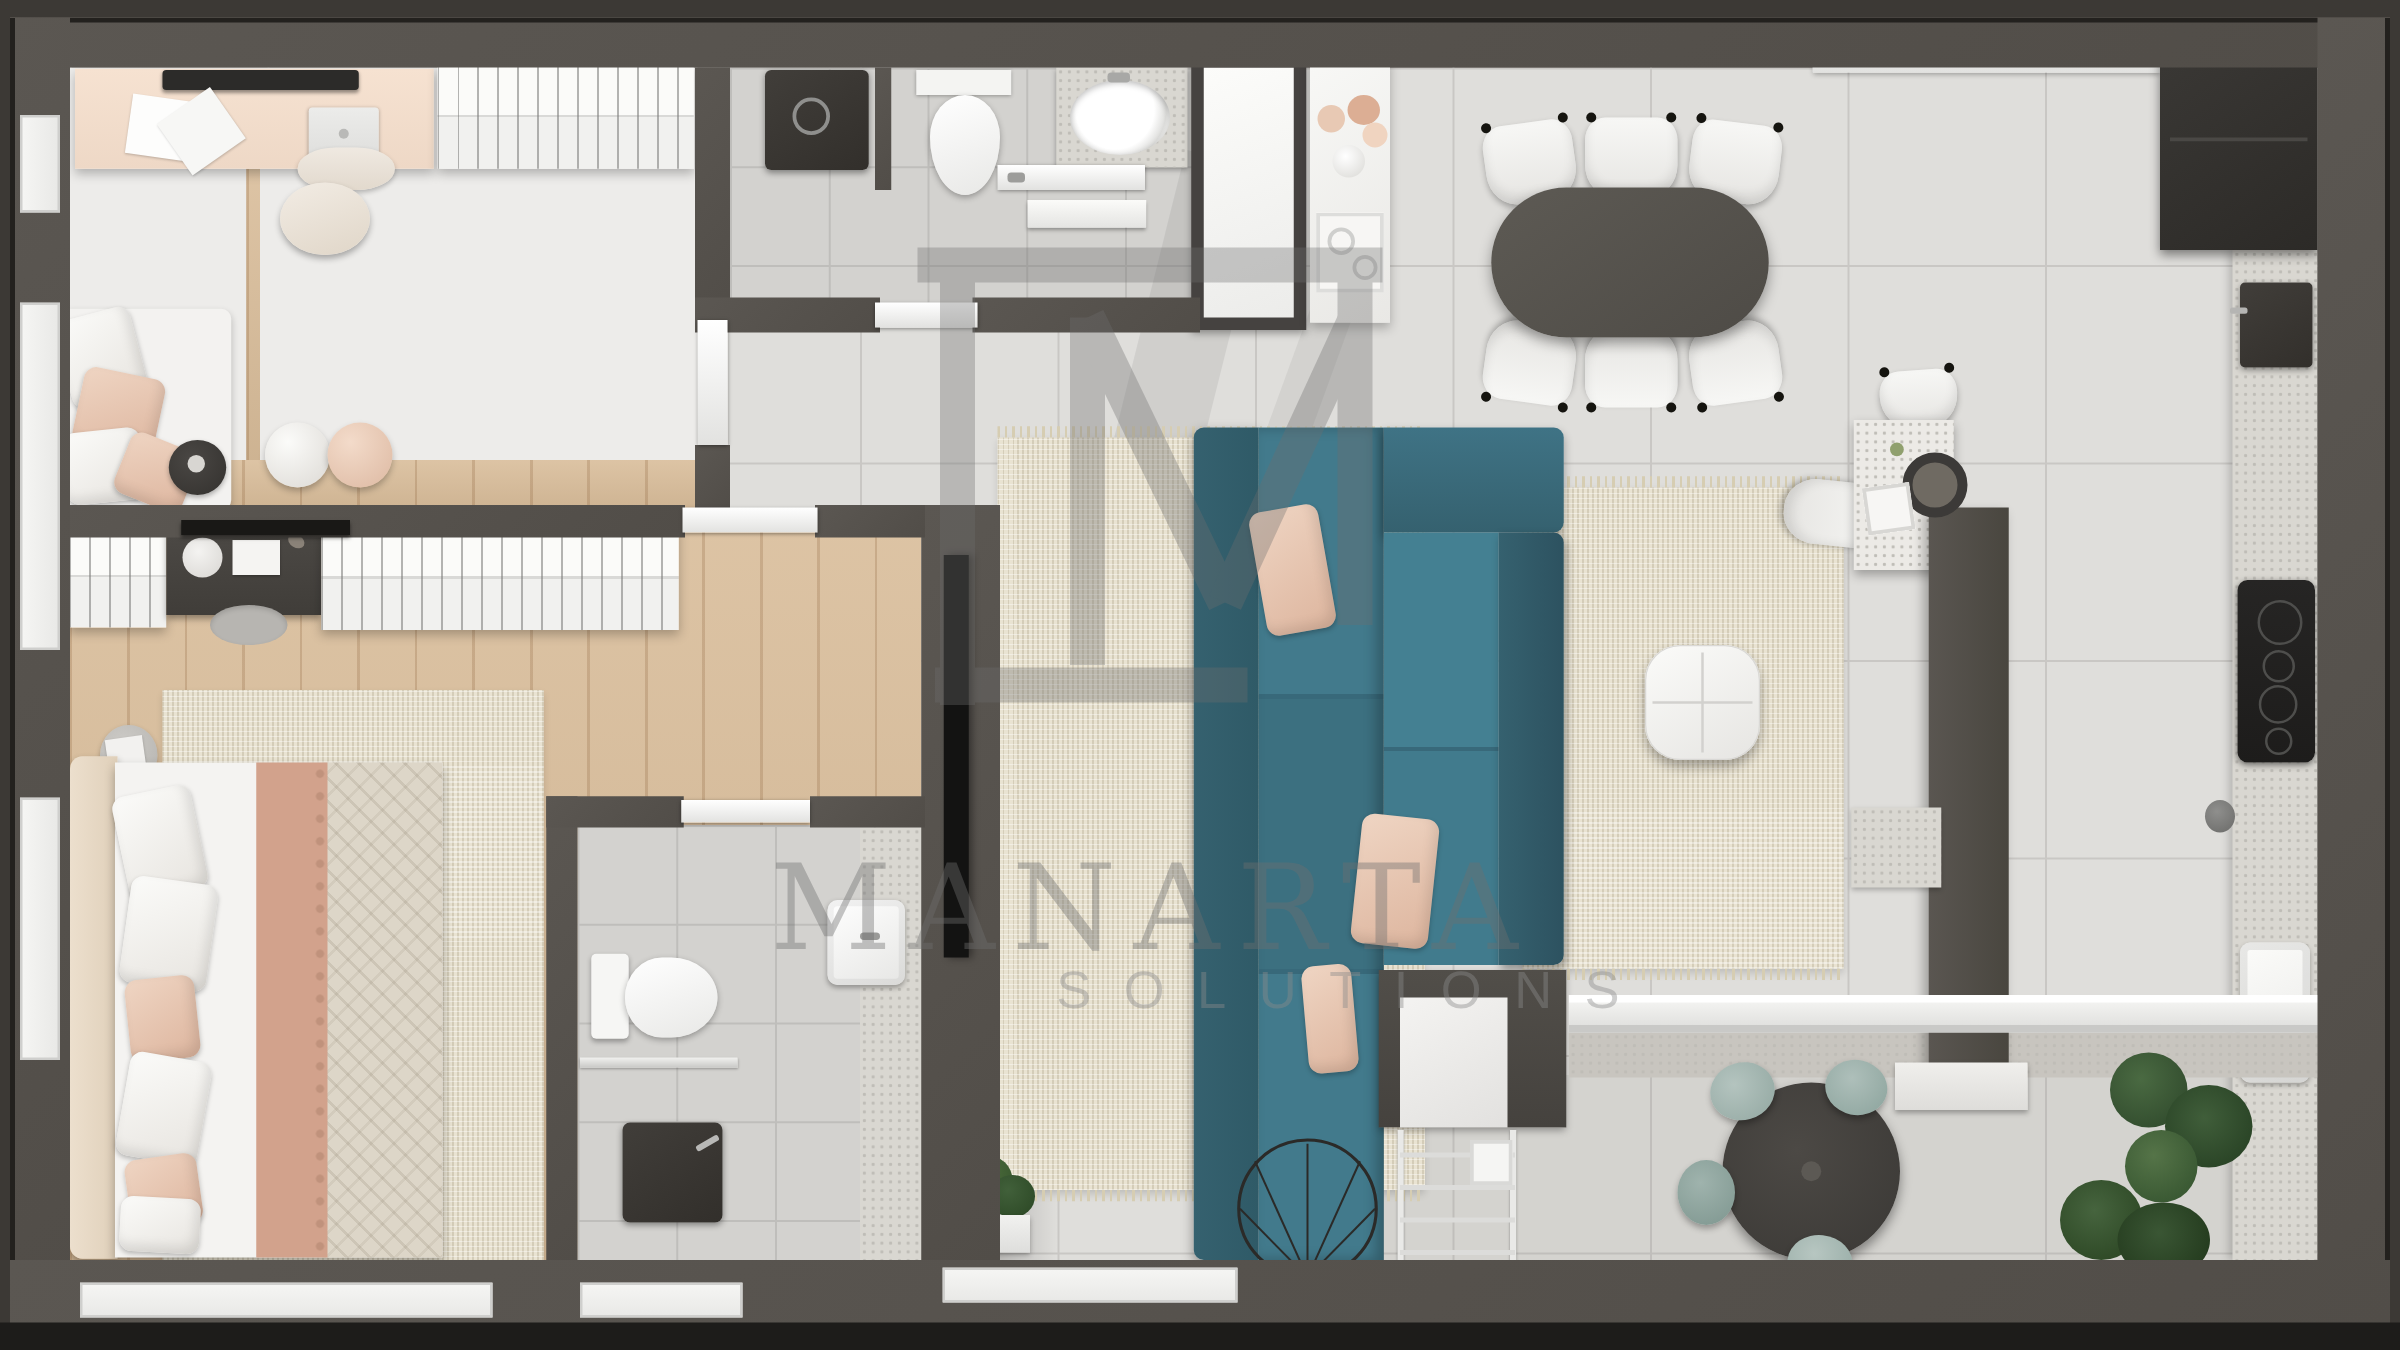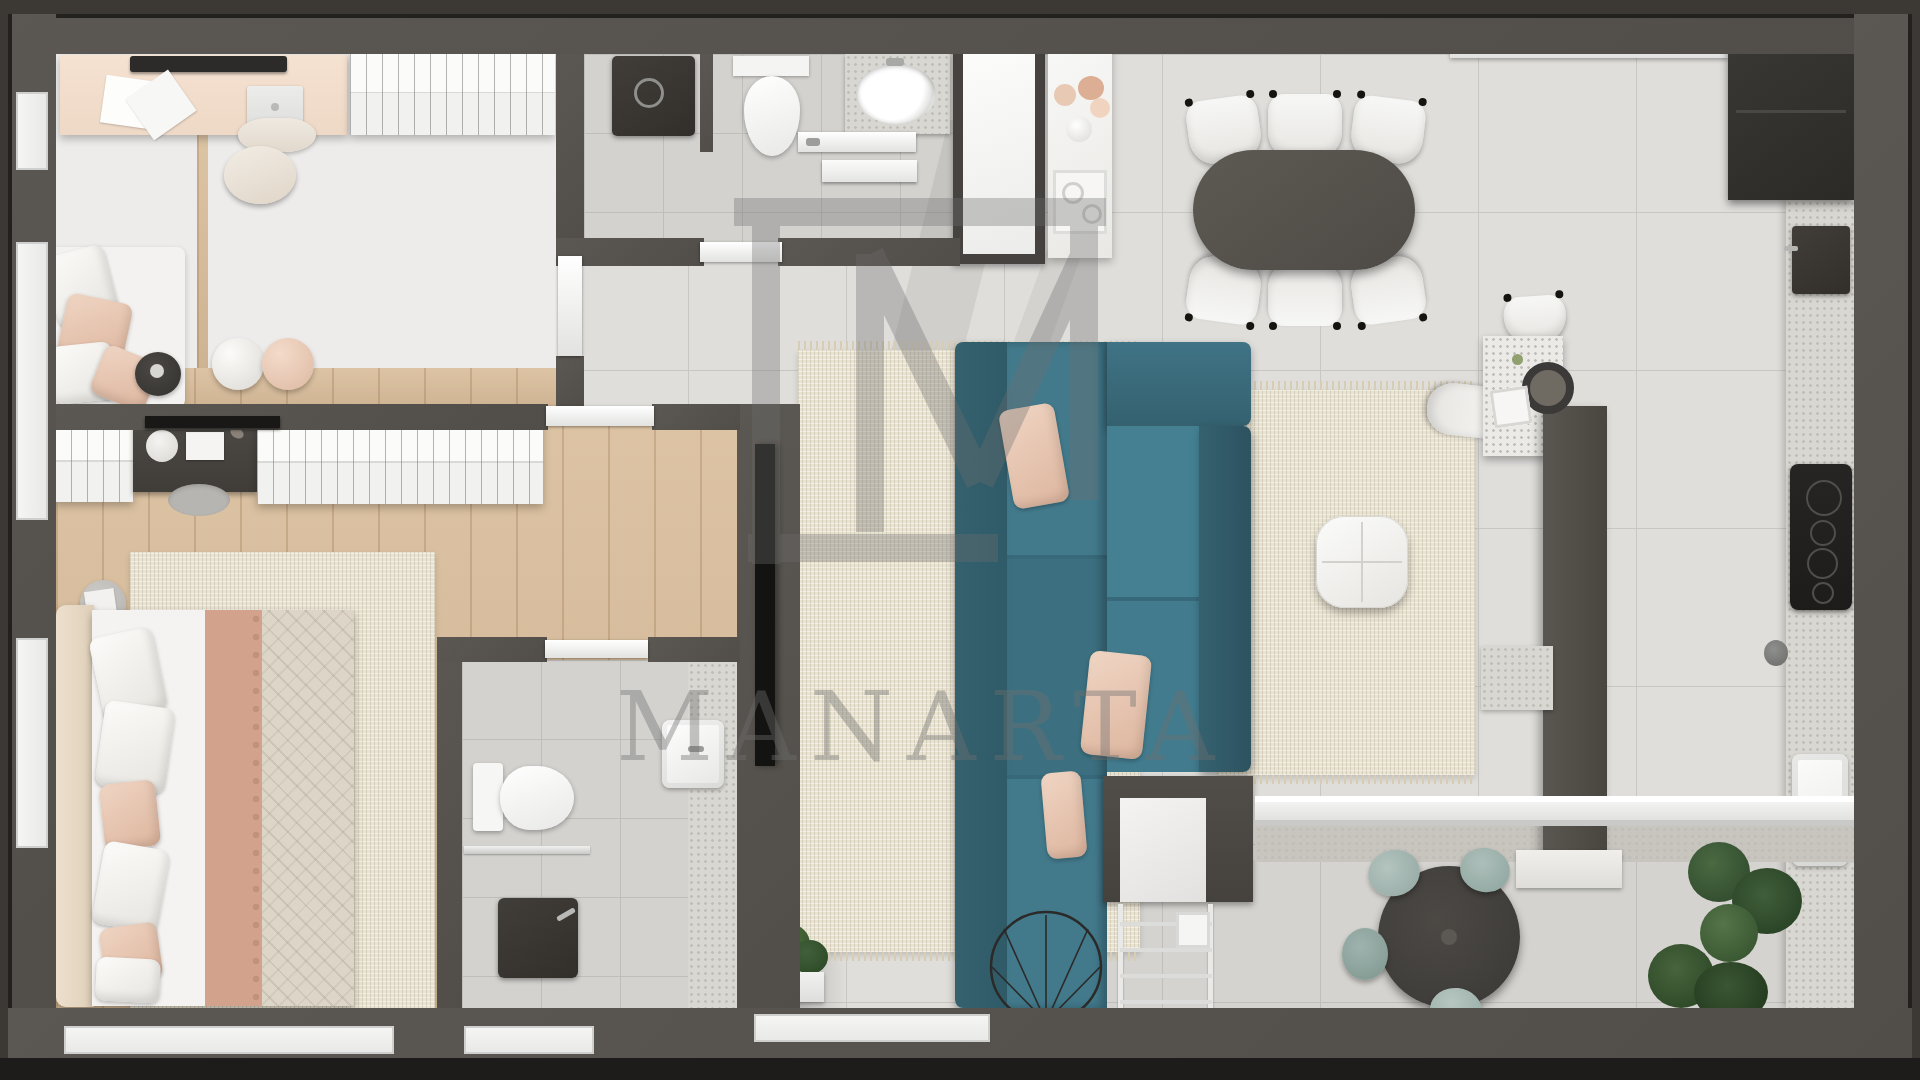--- a/index.html
+++ b/index.html
@@ -300,14 +300,15 @@
       <line x1="4" y1="30" x2="376" y2="30"></line>
       <line x1="36" y1="30" x2="36" y2="382"></line>
       <line x1="18" y1="366" x2="268" y2="366"></line>
       <line x1="140" y1="72" x2="140" y2="350"></line>
       <line x1="140" y1="72" x2="250" y2="300"></line>
       <line x1="250" y1="300" x2="354" y2="74"></line>
       <line x1="354" y1="30" x2="354" y2="318"></line>
     </g>
   </svg>
   <div class="a wm-text" style="left:616px;top:672px;z-index:9;font-family:'DejaVu Serif', serif;font-size:95px;letter-spacing:14px;opacity:.40;">MANARTA</div>
+  <div class="a wm-text" style="left:845px;top:768px;z-index:9;font-size:42px;letter-spacing:26px;opacity:.42;color:#8b8b8b;">SOLUTIONS</div>
 
 </div>
 
 </body></html>

